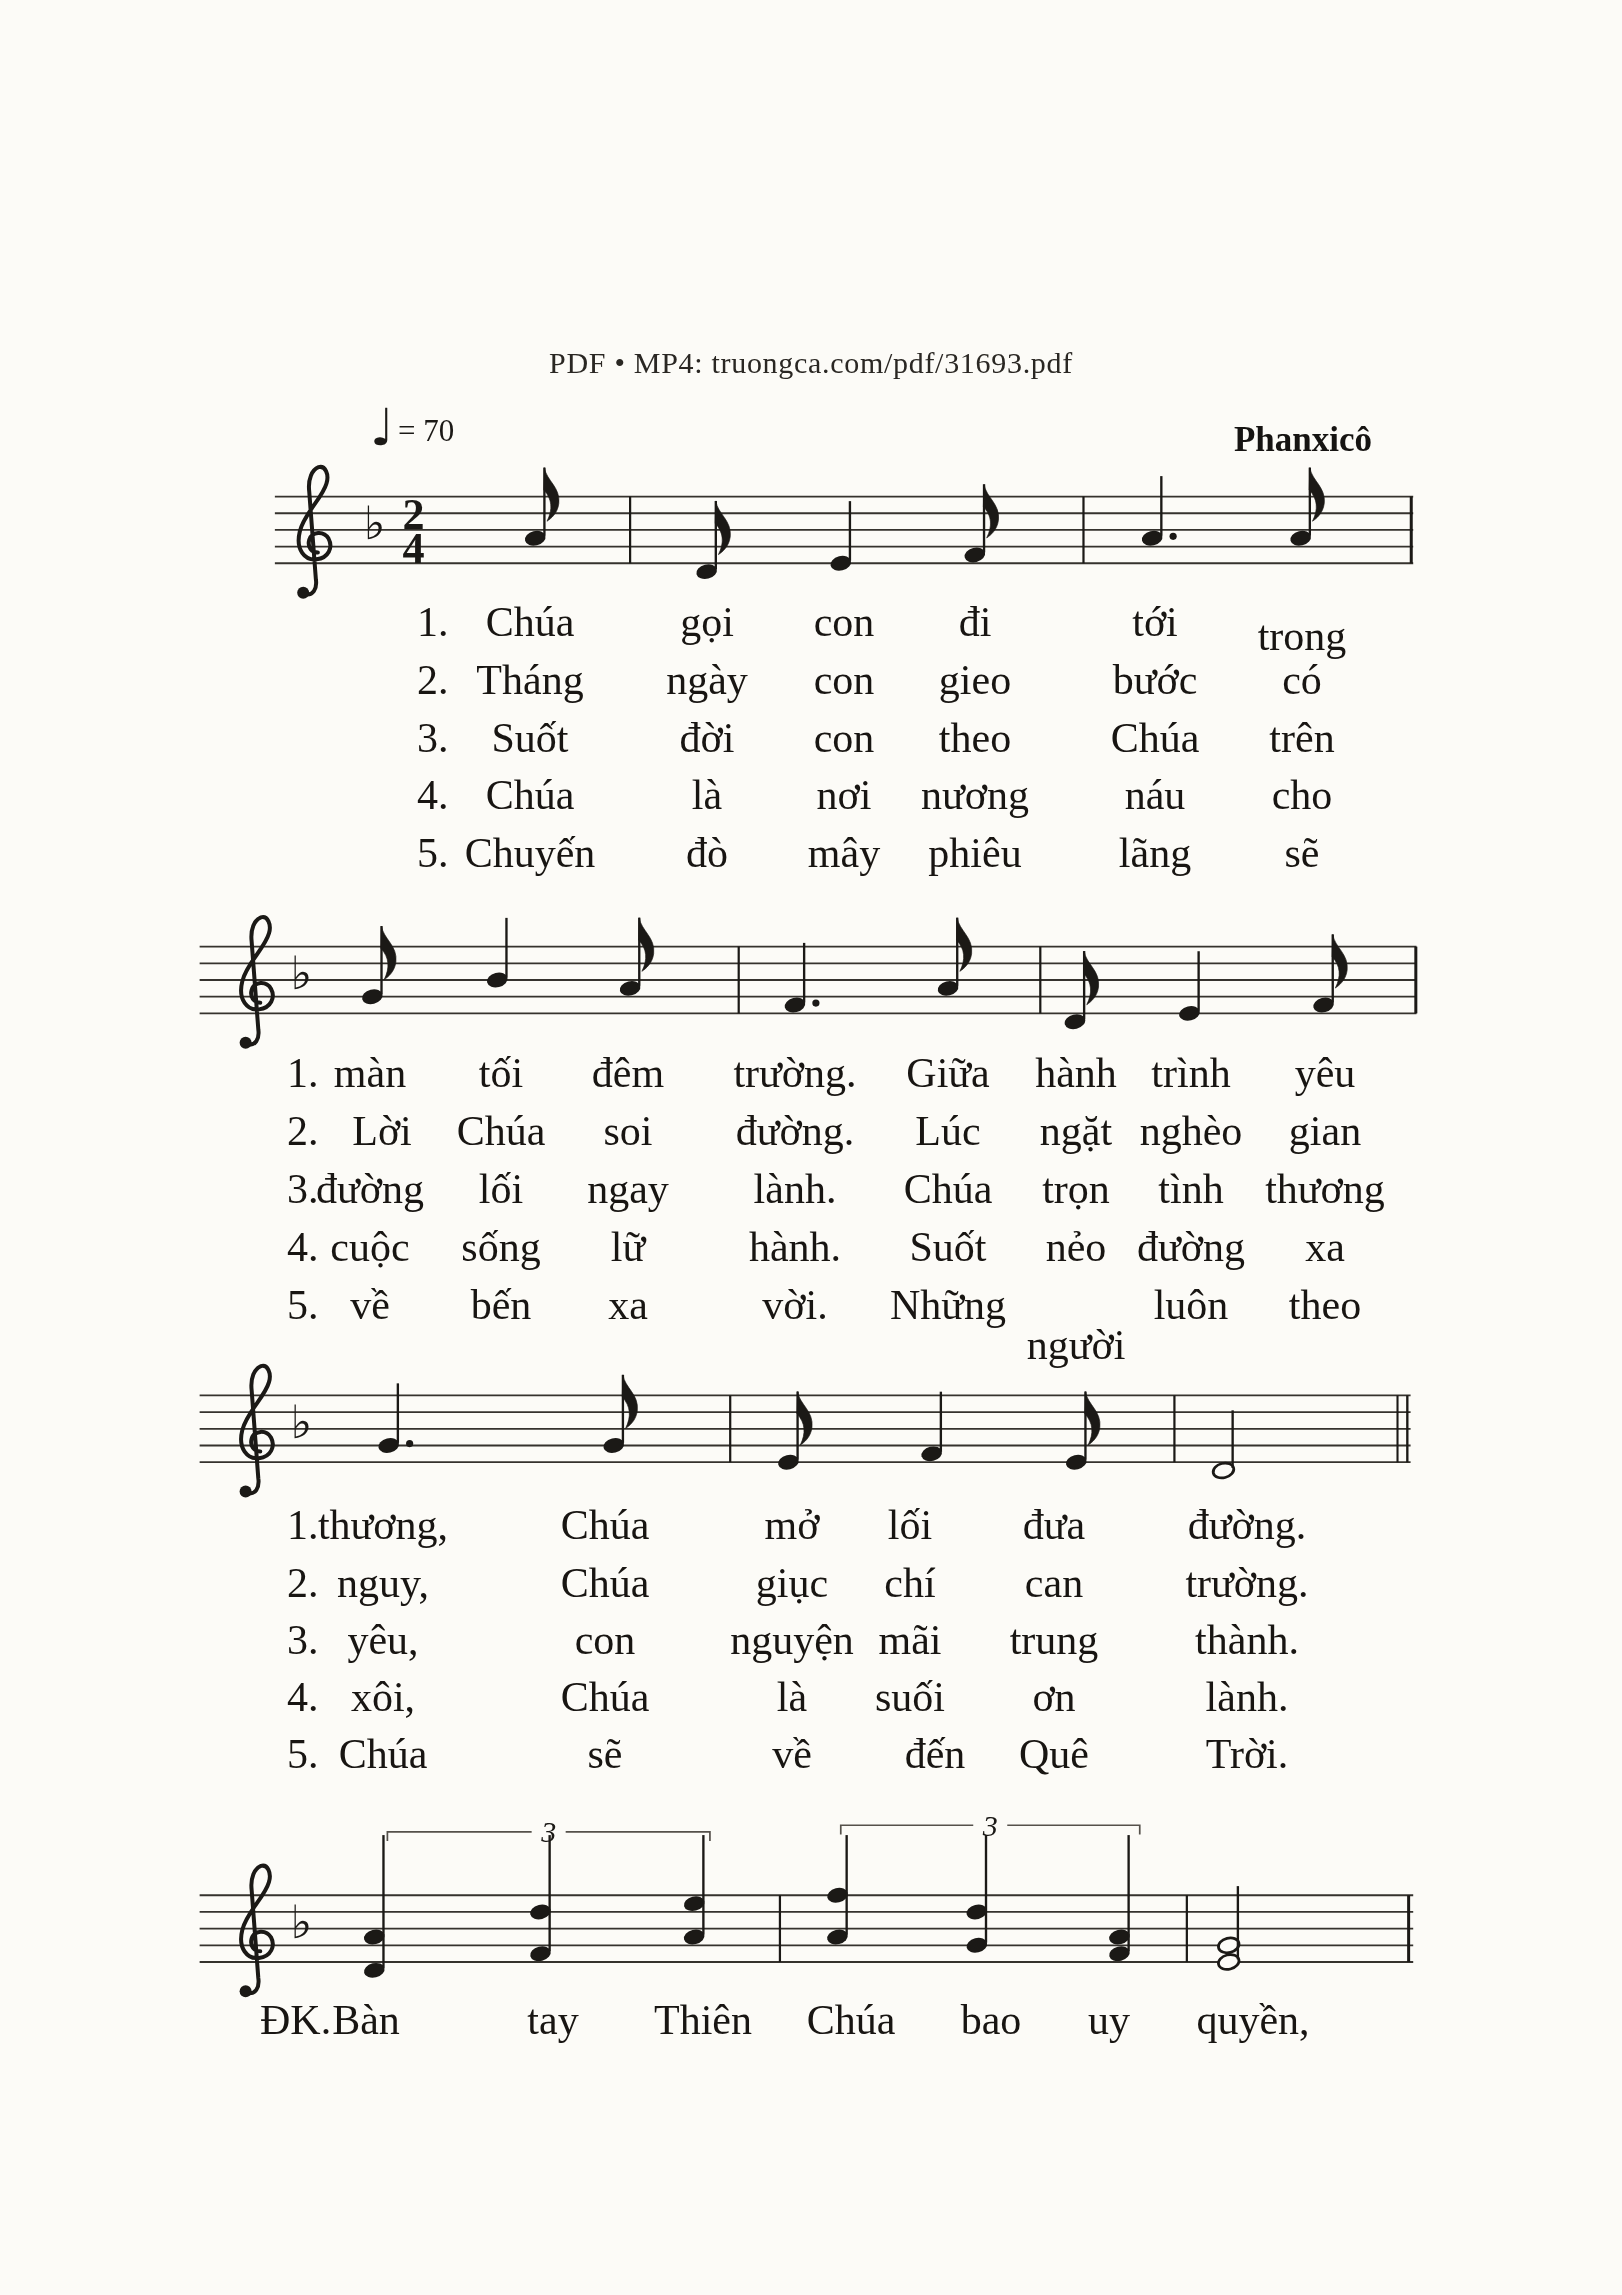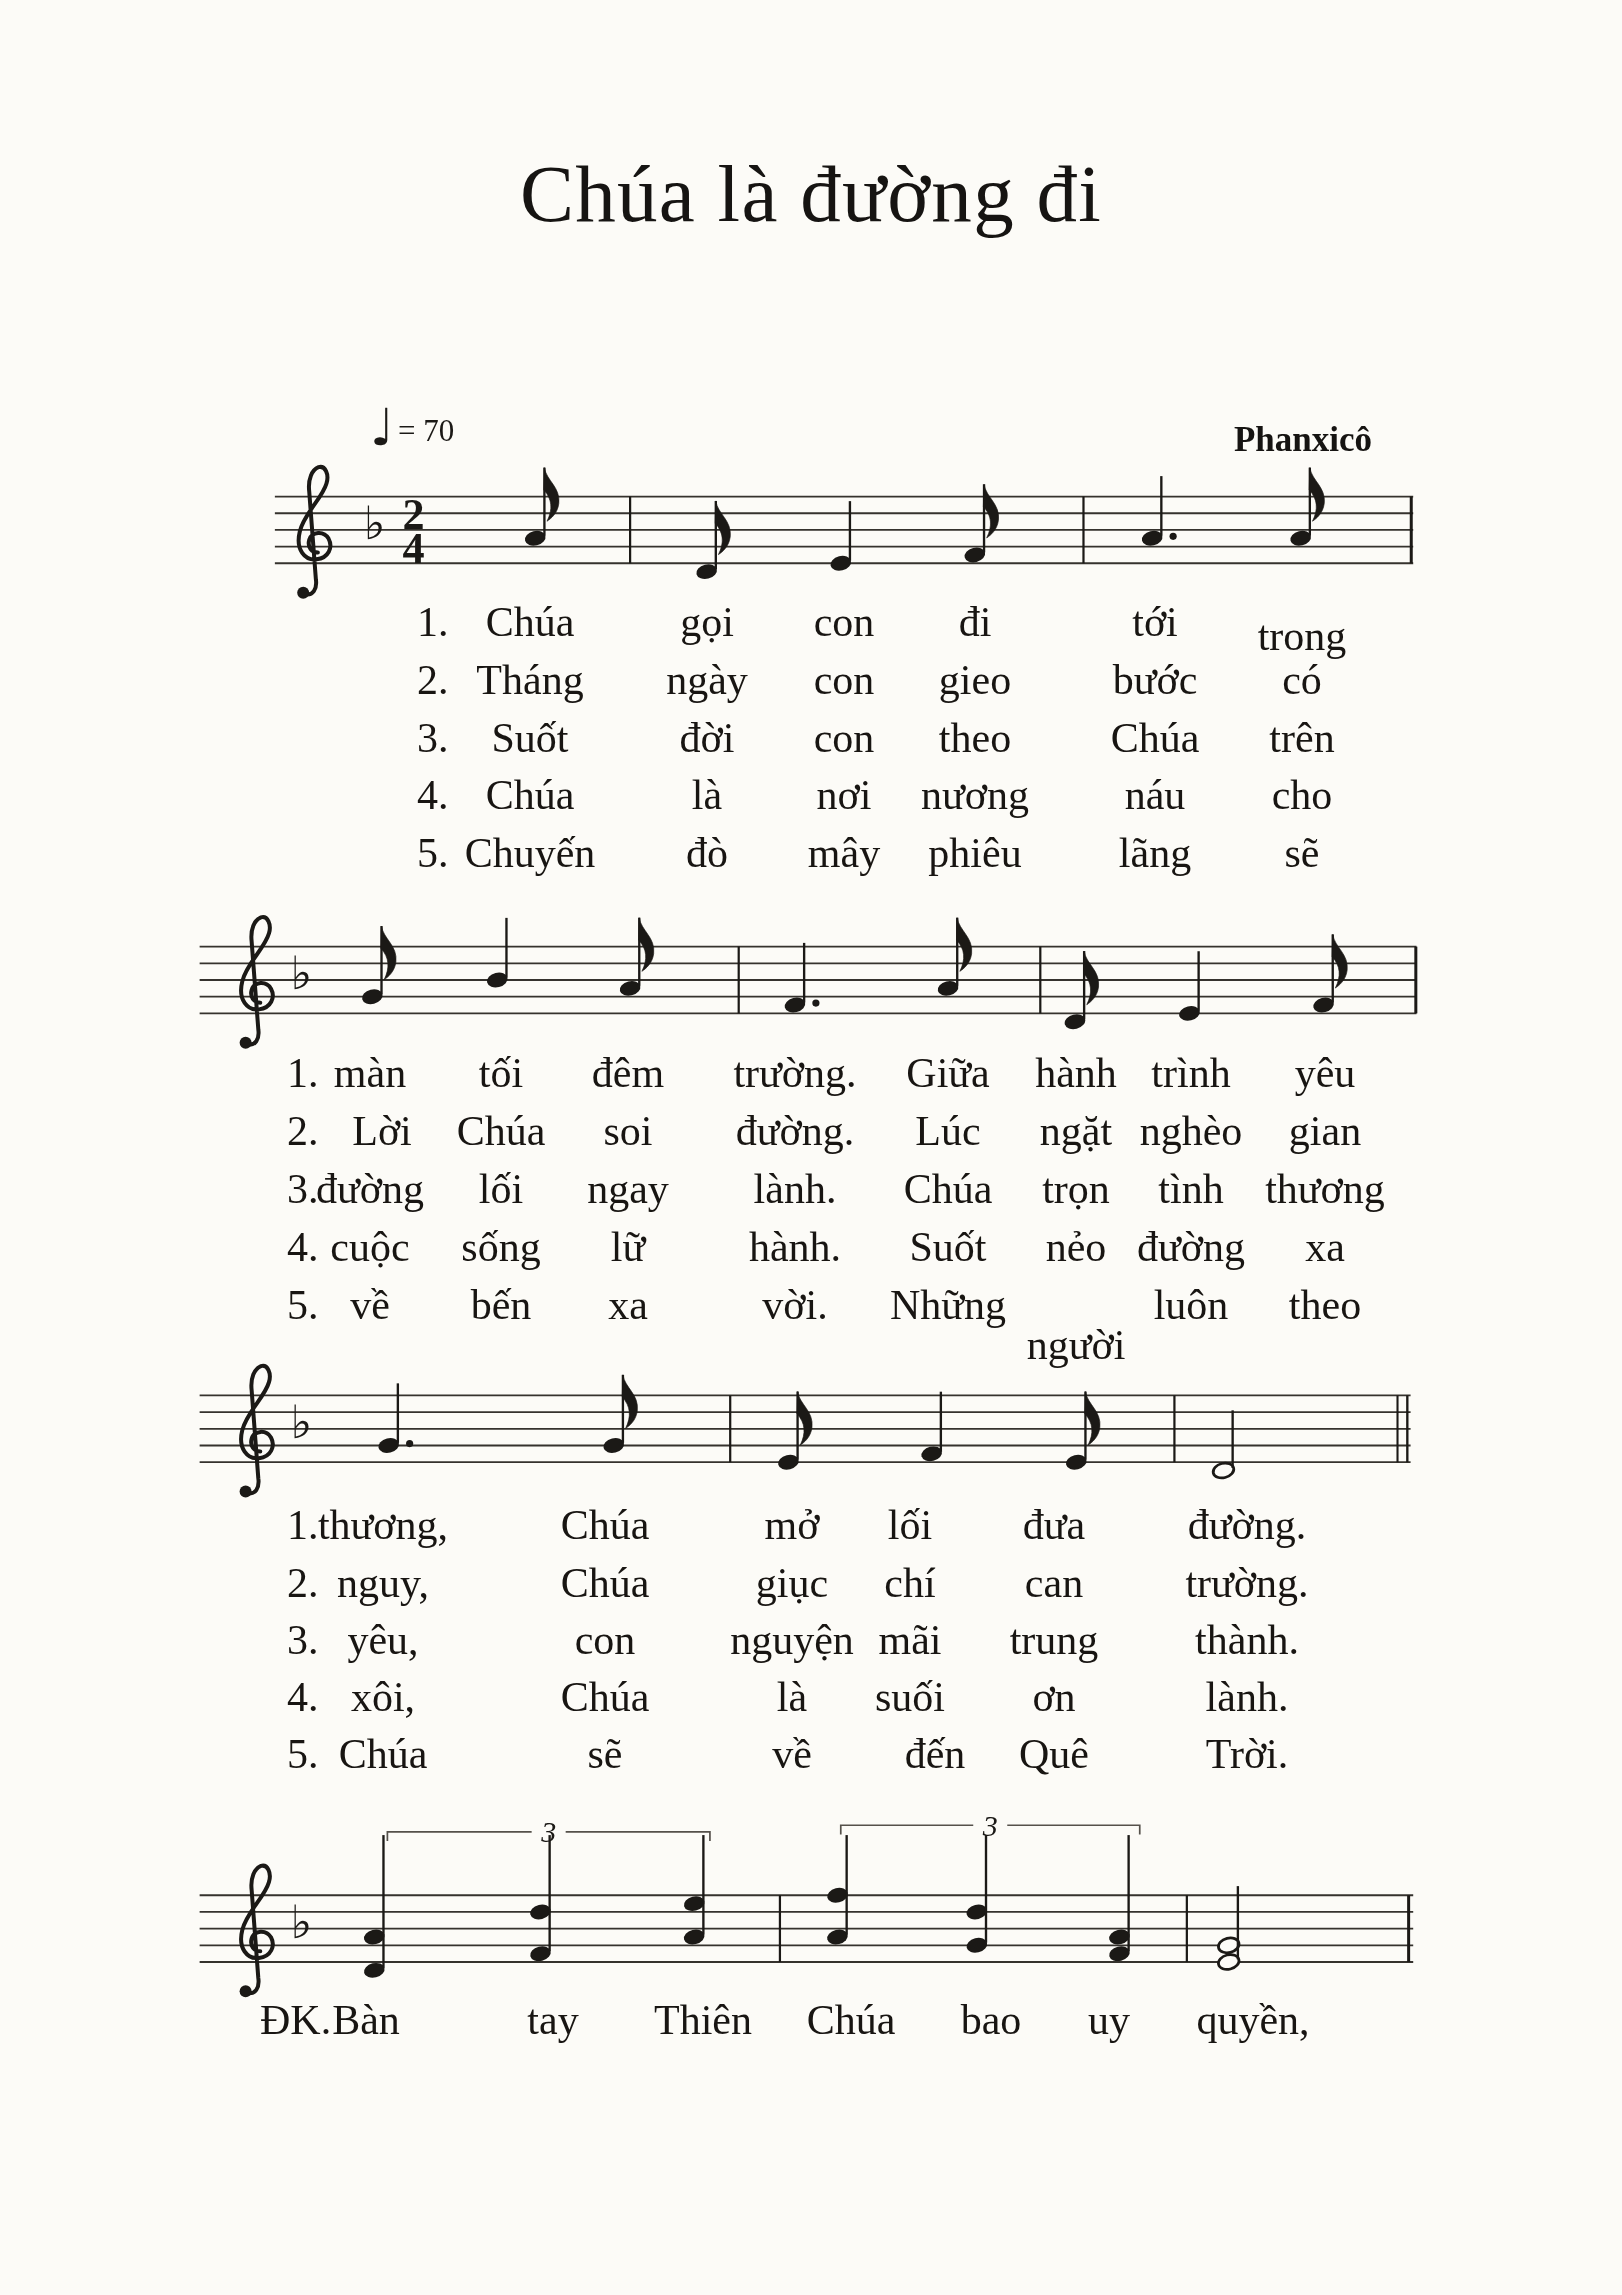--- a/index.html
+++ b/index.html
@@ -16,21 +16,21 @@
   .music-svg{position:absolute;top:0;left:0;}
   .lyrics-layer{position:absolute;top:0;left:0;width:100%;height:100%;}
   .lyric-line{position:absolute;left:0;width:100%;height:55px;}
   .lyric-line span{position:absolute;font-size:42px;line-height:1;white-space:nowrap;color:#181512;}
   .lyric-line span.w{transform:translateX(-50%);}
 </style>
 </head>
 <body>
 
 <div class="page">
-  <div class="title">Chúa là đường đi</div>
+  <div class="subtitle">PDF • MP4: truongca.com/pdf/31693.pdf</div>
   <div class="tempo"><span class="note-glyph">♩</span><span>= 70</span></div>
   <div class="composer">Phanxicô</div>
   <svg class="music-svg" width="1622" height="2295" viewBox="0 0 2479 3508">
       <line x1="420" y1="759" x2="2160" y2="759" stroke="#35322d" stroke-width="2.8"></line>
       <line x1="420" y1="784.5" x2="2160" y2="784.5" stroke="#35322d" stroke-width="2.8"></line>
       <line x1="420" y1="810" x2="2160" y2="810" stroke="#35322d" stroke-width="2.8"></line>
       <line x1="420" y1="835.5" x2="2160" y2="835.5" stroke="#35322d" stroke-width="2.8"></line>
       <line x1="420" y1="861" x2="2160" y2="861" stroke="#35322d" stroke-width="2.8"></line>
       <g transform="translate(448,759) scale(1.02)">
         <path d="M 16,146 C 30,150 36,138 34,124 L 24,-8 C 22,-26 28,-40 38,-44 C 48,-47 54,-33 50,-20 C 44,2 16,26 10,52 C 3,80 18,96 35,94 C 53,92 60,76 53,63 C 46,51 28,52 24,65 C 21,76 28,84 37,84" fill="none" stroke="#1b1916" stroke-width="6" stroke-linecap="round"></path>

